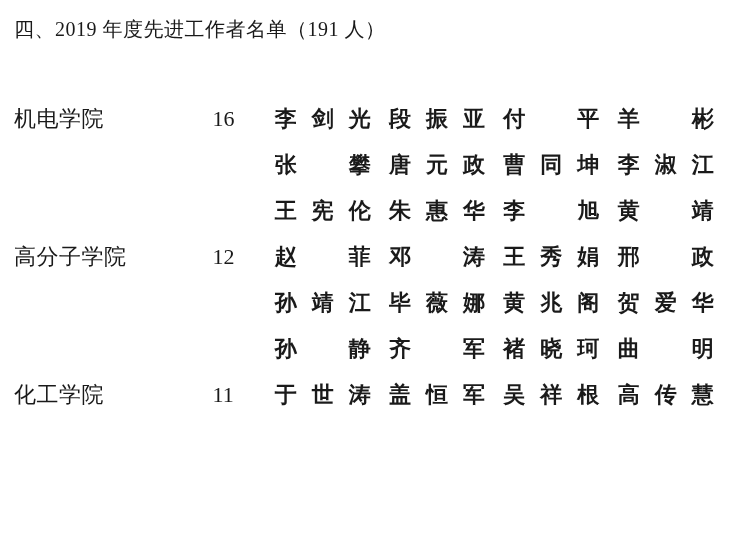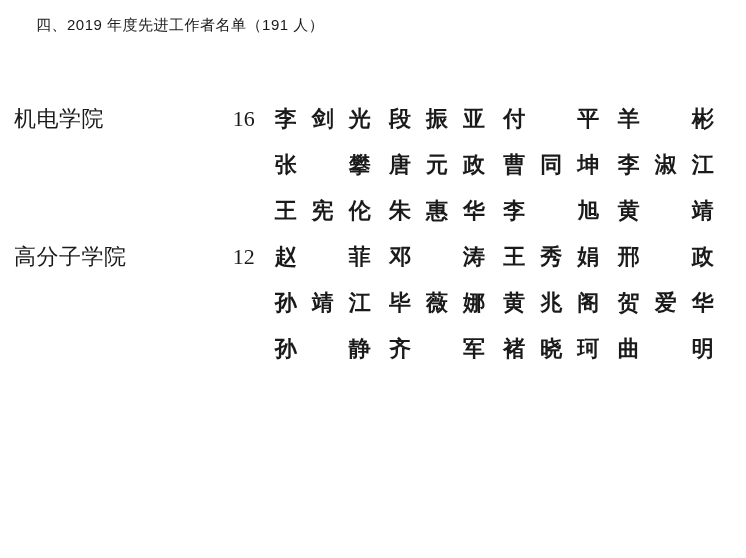--- a/index.html
+++ b/index.html
@@ -18,43 +18,42 @@
     position: relative;
     width: 746px;
     height: 558px;
     box-sizing: border-box;
     padding: 0;
   }
   .doc-heading {
     position: absolute;
     left: 14px;
     top: 16px;
-    font-size: 15px;
+    font-size: 20px;
     letter-spacing: 0.5px;
     white-space: nowrap;
-    font-family: Liberation Sans, sans-serif;
-    margin-left: 22px;
+    font-family: Liberation Serif, serif;
   }
   .roster {
     position: absolute;
     left: 14px;
     top: 96px;
     width: 718px;
     border-collapse: collapse;
     table-layout: fixed;
   }
   .roster td {
     padding: 0;
     height: 46px;
     vertical-align: middle;
     font-size: 22px;
     white-space: nowrap;
   }
   .col-unit   { width: 198px; }
-  .col-count  { width: 62px;  text-align: center; }
+  .col-count  { width: 62px;  text-align: left; }
   .col-name   { width: 114px; text-align: left; }
   .unit-name {
     letter-spacing: 0.5px;
   }
   .count {
     font-family: "Liberation Serif", "DejaVu Serif", serif;
   }
   .name {
     display: inline-block;
     width: 96px;
@@ -117,16 +116,24 @@
           <td class="col-name"><span class="name">贺爱华</span></td>
         </tr>
         <tr>
           <td class="col-unit"></td>
           <td class="col-count"></td>
           <td class="col-name"><span class="name n2">孙 静</span></td>
           <td class="col-name"><span class="name n2">齐 军</span></td>
           <td class="col-name"><span class="name">褚晓珂</span></td>
           <td class="col-name"><span class="name n2">曲 明</span></td>
         </tr>
+        <tr>
+          <td class="col-unit"><span class="unit-name">化工学院</span></td>
+          <td class="col-count"><span class="count">11</span></td>
+          <td class="col-name"><span class="name">于世涛</span></td>
+          <td class="col-name"><span class="name">盖恒军</span></td>
+          <td class="col-name"><span class="name">吴祥根</span></td>
+          <td class="col-name"><span class="name">高传慧</span></td>
+        </tr>
       </tbody>
   </table>
 
 </div>
 
 </body></html>

